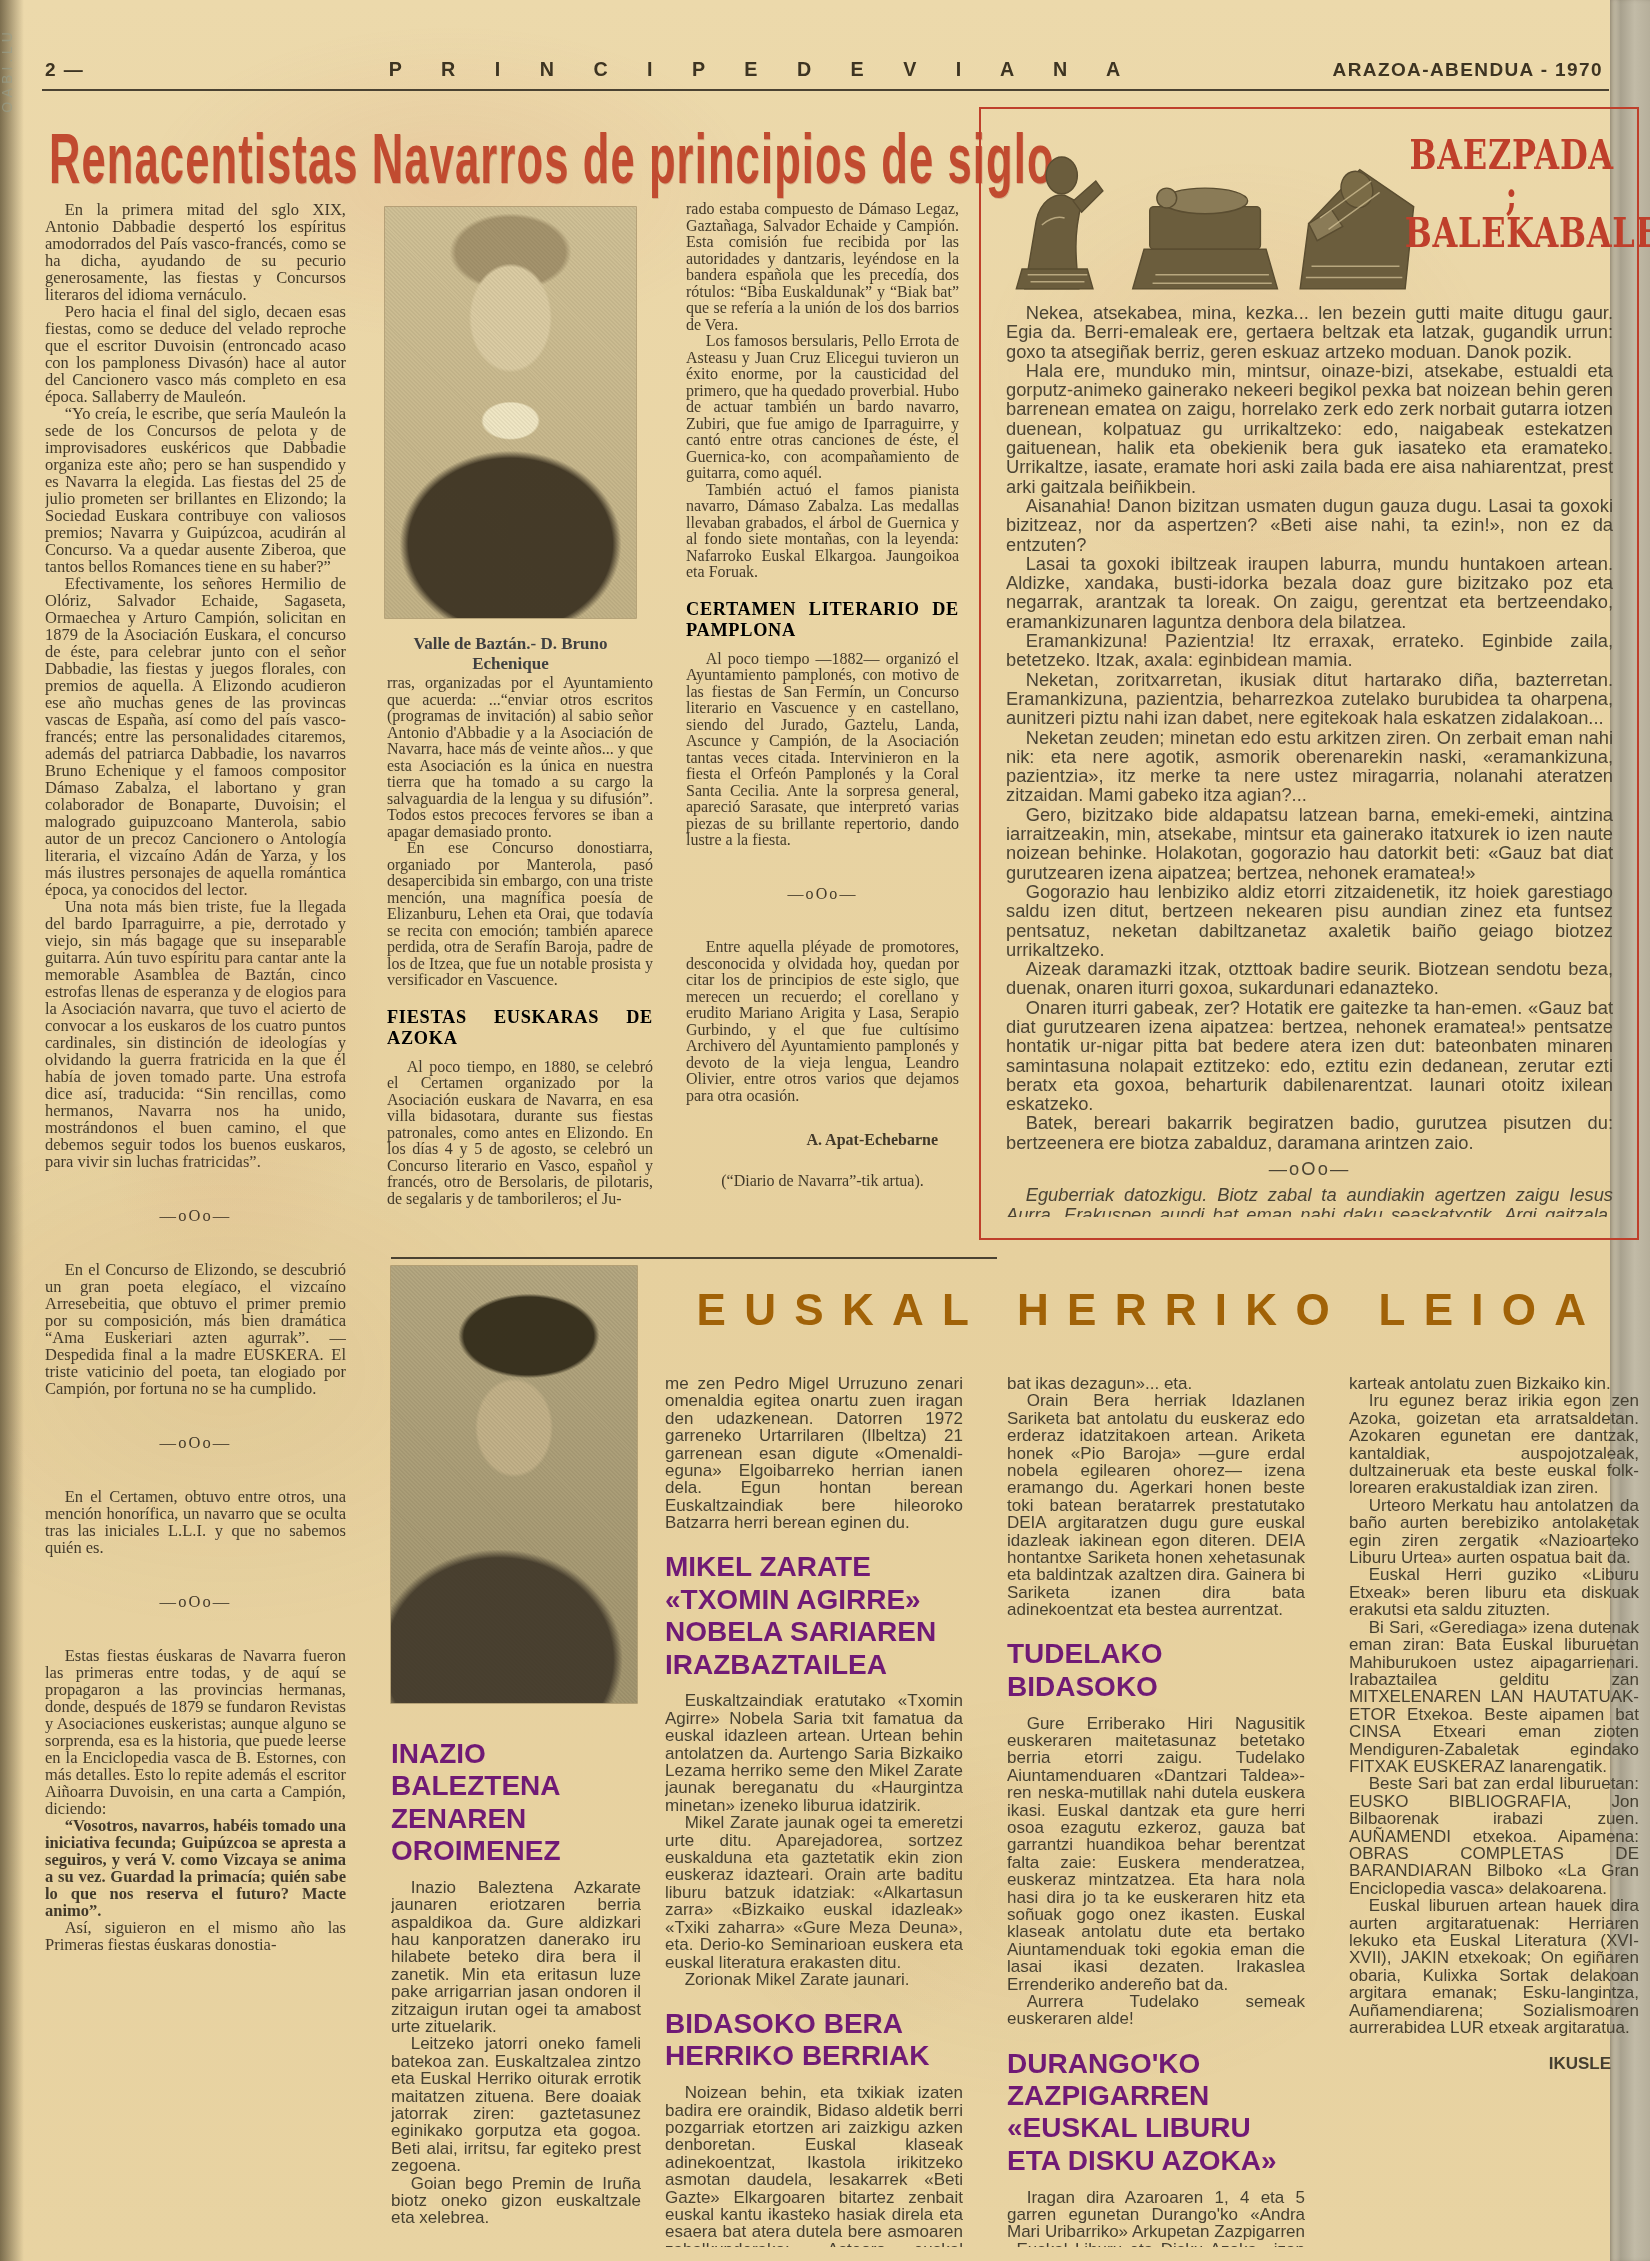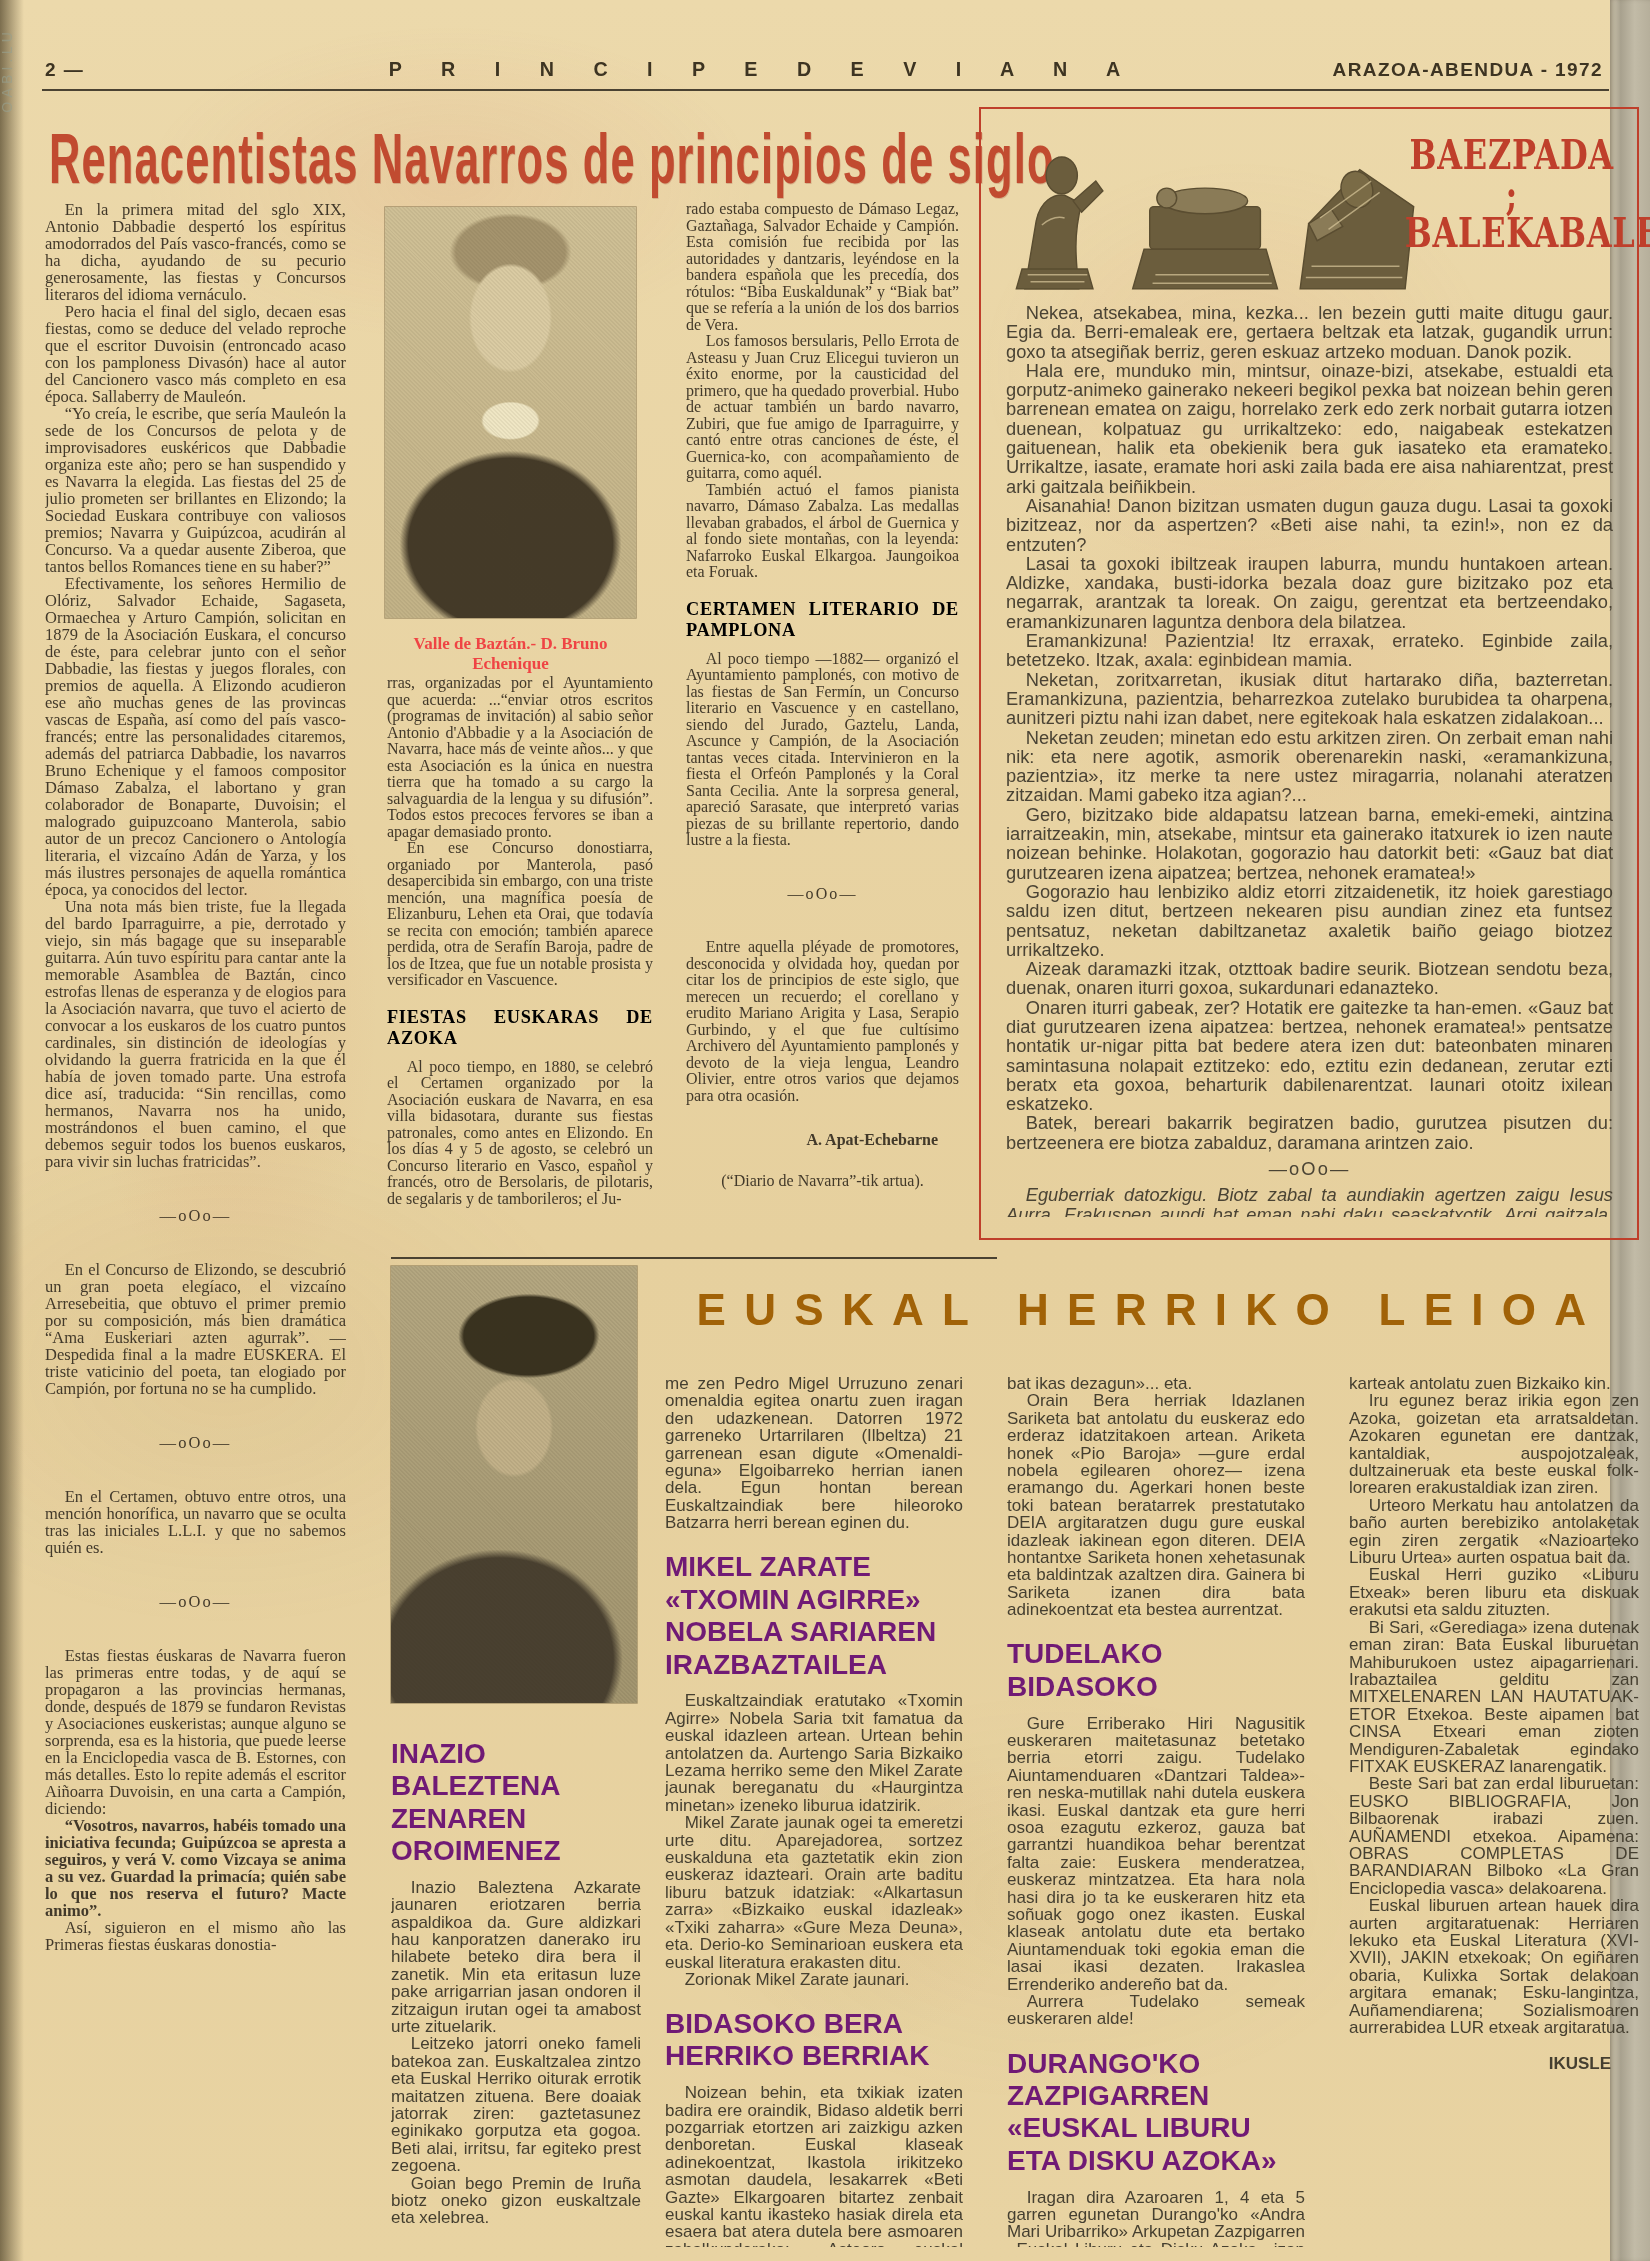--- a/index.html
+++ b/index.html
@@ -53,21 +53,21 @@
       radial-gradient(49px 32px at 50% 52%, #efe6c4 55%, rgba(239,230,196,0) 60%),
       radial-gradient(176px 148px at 50% 82%, #443a28 58%, rgba(68,58,40,0) 63%),
       linear-gradient(#cfc096,#c2b287);}
   .photo2{left:391px;top:1266px;width:246px;height:437px;
     background:
       repeating-linear-gradient(45deg, rgba(60,50,30,.08) 0 1.4px, transparent 1.4px 2.8px),
       radial-gradient(112px 67px at 56% 16%, #39321f 58%, rgba(57,50,31,0) 63%),
       radial-gradient(62px 79px at 50% 37%, #c2b189 58%, rgba(194,177,137,0) 63%),
       radial-gradient(190px 169px at 44% 90%, #494030 60%, rgba(73,64,48,0) 65%),
       linear-gradient(#b4a781,#a2956f);}
-  .caption{left:385px;top:634px;width:251px;text-align:center;font-weight:bold;font-size:17px;color:#ef4444;}
+  .caption{left:385px;top:634px;width:251px;text-align:center;font-weight:bold;font-size:17px;color:#404040;}
   
   .redbox{left:979px;top:107px;width:660px;height:1133px;border:2.8px solid #bf3f2b;box-sizing:border-box;}
   .box-title{right:18.3px;top:25px;width:214px;text-align:center;color:#bf3f2b;
     font-family:"DejaVu Serif",serif;font-weight:bold;font-size:32px;transform:scaleY(1.28);transform-origin:top;
     letter-spacing:0.7px;line-height:1.0;}
   .box-title2{top:103px;}
   .box-body{left:25px;top:194px;width:607px;height:914px;overflow:hidden;
     font-family:"Liberation Sans",sans-serif;font-size:18.3px;line-height:19.3px;text-align:justify;color:#4a4334;}
   .box-body .ooo{margin:7px 0;}
   
@@ -80,21 +80,21 @@
 </style>
 </head>
 <body>
 
 <div class="abs spine"></div>
 <div class="abs spine-text">OABI.LU</div>
 <div class="abs page-edge"></div>
 
 <div class="abs hdr pageno">2 —</div>
 <div class="abs hdr masthead">P R I N C I P E   D E   V I A N A</div>
-<div class="abs hdr dateline">ARAZOA-ABENDUA - 1972</div>
+<div class="abs hdr dateline">ARAZOA-ABENDUA - 1970</div>
 <div class="abs rule" style="left:42px;top:89px;width:1567px;"></div>
 
 <div class="abs headline">Renacentistas Navarros de principios de siglo</div>
 
 <div class="abs serif-col" style="left:45px;top:201px;width:301px;height:2025px;">
     <div class="para">En la primera mitad del sglo XIX, Antonio Dabbadie despertó los espíritus amodorrados del País vasco-francés, como se ha dicha, ayudando de su pecurio generosamente, las fiestas y Concursos literaros del idioma vernáculo.</div>
     <div class="para">Pero hacia el final del siglo, decaen esas fiestas, como se deduce del velado reproche que el escritor Duvoisin (entroncado acaso con los pamploness Divasón) hace al autor del Cancionero vasco más completo en esa época. Sallaberry de Mauleón.</div>
     <div class="para">“Yo creía, le escribe, que sería Mauleón la sede de los Concursos de pelota y de improvisadores euskéricos que Dabbadie organiza este año; pero se han suspendido y es Navarra la elegida. Las fiestas del 25 de julio prometen ser brillantes en Elizondo; la Sociedad Euskara contribuye con valiosos premios; Navarra y Guipúzcoa, acudirán al Concurso. Va a quedar ausente Ziberoa, que tantos bellos Romances tiene en su haber?”</div>
     <div class="para">Efectivamente, los señores Hermilio de Olóriz, Salvador Echaide, Sagaseta, Ormaechea y Arturo Campión, solicitan en 1879 de la Asociación Euskara, el concurso de éste, para celebrar junto con el señor Dabbadie, las fiestas y juegos florales, con premios de aquella. A Elizondo acudieron ese año muchas genes de las provincas vascas de España, así como del país vasco-francés; entre las personalidades citaremos, además del patriarca Dabbadie, los navarros Bruno Echenique y el famoos compositor Dámaso Zabalza, el labortano y gran colaborador de Bonaparte, Duvoisin; el malogrado guipuzcoano Manterola, sabio autor de un precoz Cancionero o Antología literaria, el vizcaíno Adán de Yarza, y los más ilustres personajes de aquella romántica época, ya conocidos del lector.</div>
     <div class="para">Una nota más bien triste, fue la llegada del bardo Iparraguirre, a pie, derrotado y viejo, sin más bagage que su inseparable guitarra. Aún tuvo espíritu para cantar ante la memorable Asamblea de Baztán, cinco estrofas llenas de esperanza y de elogios para la Asociación navarra, que tuvo el acierto de convocar a los euskaros de los cuatro puntos cardinales, sin distinción de ideologías y olvidando la guerra fratricida en la que él había de joven tomado parte. Una estrofa dice así, traducida: “Sin rencillas, como hermanos, Navarra nos ha unido, mostrándonos el buen camino, el que debemos seguir todos los buenos euskaros, para vivir sin luchas fratricidas”.</div>

